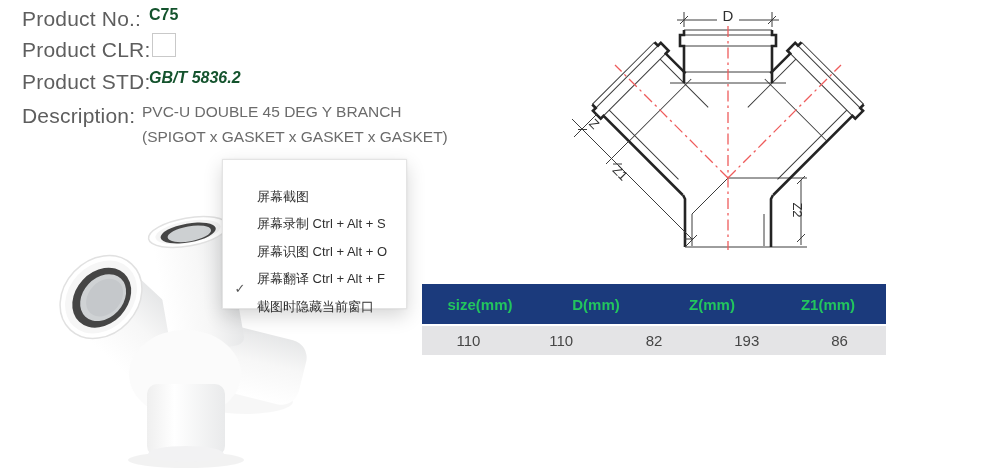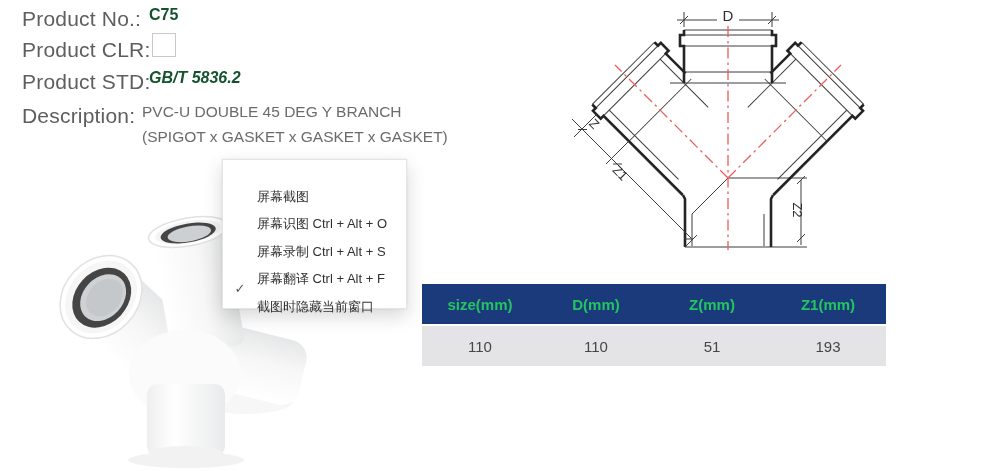--- a/index.html
+++ b/index.html
@@ -26,21 +26,21 @@
 
   
   .photo{position:absolute;left:10px;top:192px;z-index:1;}
   .tech-drawing{position:absolute;left:545px;top:0;z-index:2;}
 
   
   .spec-table{position:absolute;left:422px;top:284px;width:464px;z-index:3;}
   .spec-header{display:flex;height:40px;background:#1b3a7c;}
   .spec-header .cell{flex:1;display:flex;align-items:center;justify-content:center;
                      color:#22c55e;font-weight:700;font-size:15px;}
-  .spec-row{display:flex;height:40px;background:#e4e4e6;margin-top:2px;}
+  .spec-row{display:flex;height:29px;background:#e4e4e6;margin-top:2px;}
   .spec-row .cell{flex:1;display:flex;align-items:center;justify-content:center;
                   color:#464646;font-size:15px;}
 </style>
 </head>
 <body>
 
 <div class="canvas">
 
   <div>
     <div class="info-label lbl-no">Product No.:</div>
@@ -109,25 +109,25 @@
     </g>
   </svg>
 
   <div class="menu">
     <div class="menu-item">
       <span class="menu-check"></span>
       <span class="menu-label">屏幕截图</span>
     </div>
     <div class="menu-item">
       <span class="menu-check"></span>
+      <span class="menu-label">屏幕录制 Ctrl + Alt + S</span>
+    </div>
+    <div class="menu-item">
+      <span class="menu-check"></span>
       <span class="menu-label">屏幕识图 Ctrl + Alt + O</span>
-    </div>
-    <div class="menu-item">
-      <span class="menu-check"></span>
-      <span class="menu-label">屏幕录制 Ctrl + Alt + S</span>
     </div>
     <div class="menu-item">
       <span class="menu-check"></span>
       <span class="menu-label">屏幕翻译 Ctrl + Alt + F</span>
     </div>
     <div class="menu-item">
       <span class="menu-check">✓</span>
       <span class="menu-label">截图时隐藏当前窗口</span>
     </div>
   </div>
@@ -195,18 +195,19 @@
   <div class="spec-table">
     <div class="spec-header">
       <div class="cell">size(mm)</div>
       <div class="cell">D(mm)</div>
       <div class="cell">Z(mm)</div>
       <div class="cell">Z1(mm)</div>
     </div>
     <div class="spec-row">
       <div class="cell">110</div>
       <div class="cell">110</div>
-      <div class="cell">51</div>
+      <div class="cell">82</div>
       <div class="cell">193</div>
+      <div class="cell">86</div>
     </div>
   </div>
 
 </div>
 
 </body></html>

